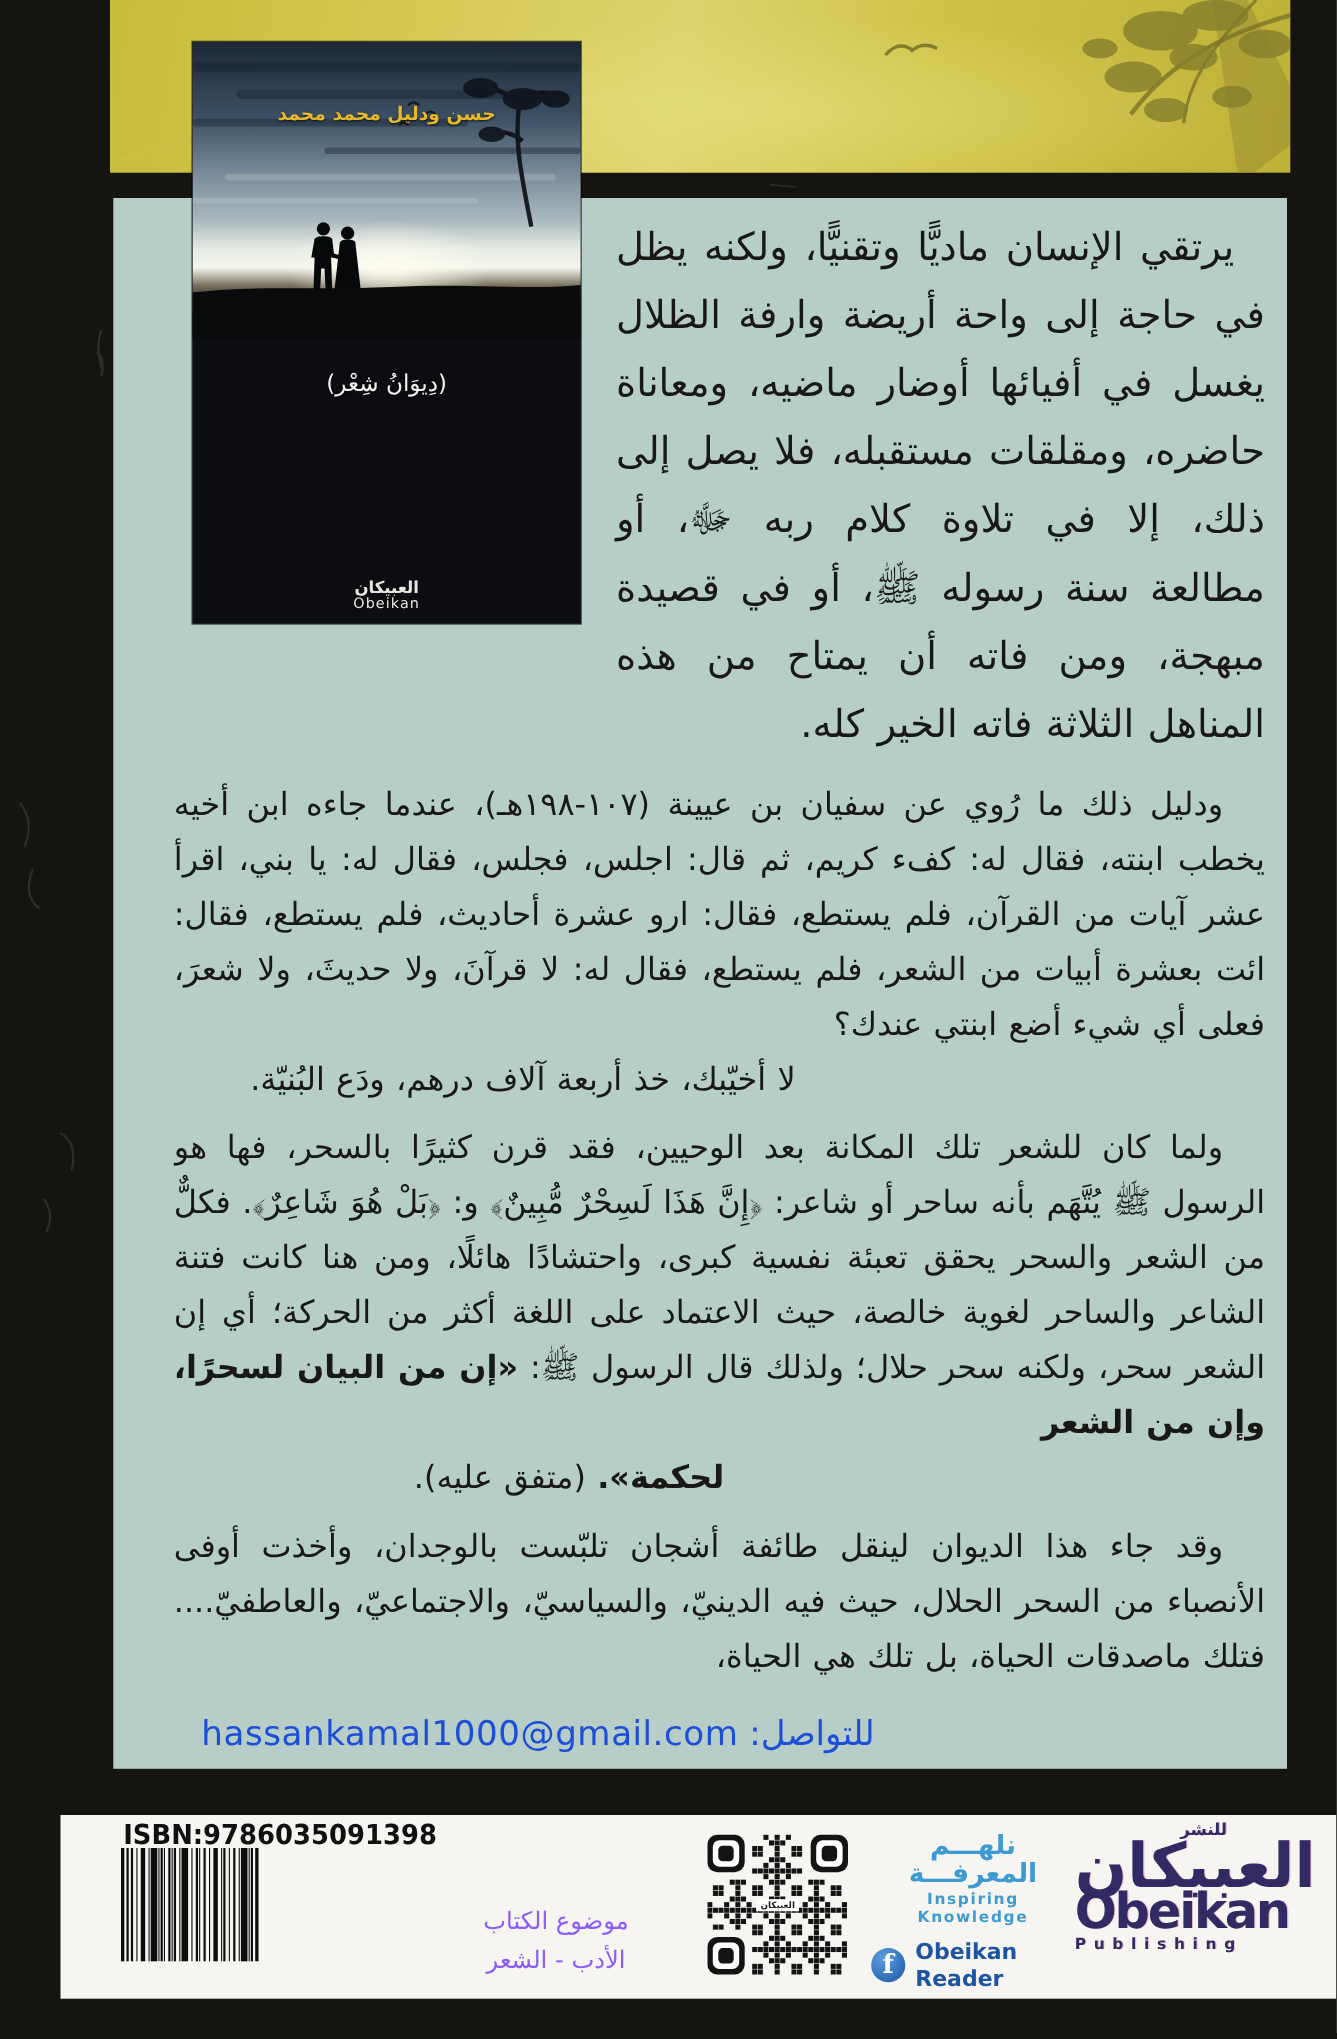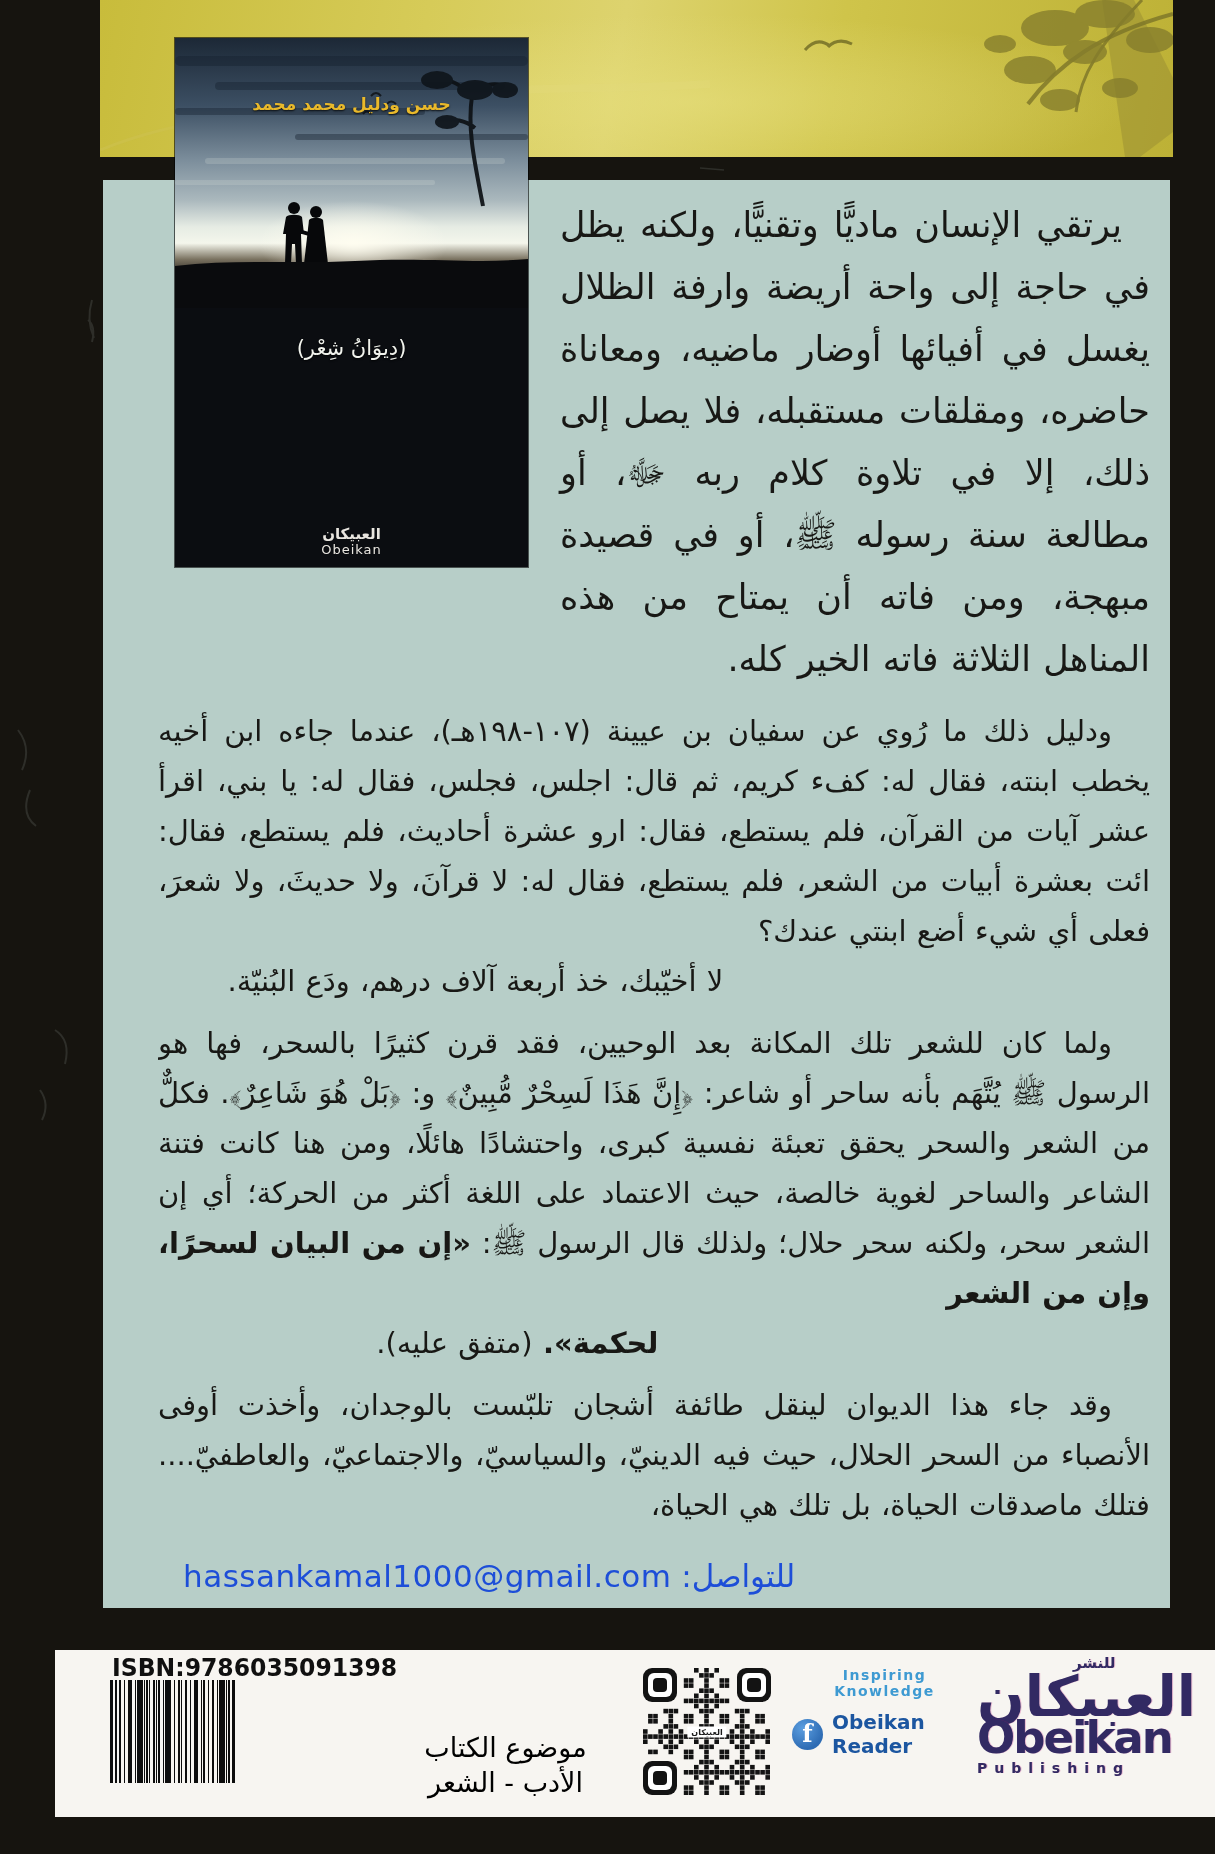--- a/index.html
+++ b/index.html
@@ -44,21 +44,21 @@
   
   .strip-white{position:absolute;left:55px;top:1650px;width:1160px;height:167px;background:#f7f5f1;overflow:hidden;}
   .isbn-label{position:absolute;left:57px;top:3px;font-size:25px;font-weight:bold;color:#101010;
     transform:scaleX(.94);transform-origin:left;}
   .barcode{position:absolute;left:55px;top:30px;width:228px;height:103px;display:flex;align-items:stretch;}
   .barcode .bar{background:#0d0d0d;}
   .barcode .gap{background:transparent;}
   .barcode-digits{position:absolute;left:40px;top:130px;width:258px;text-align:center;font-size:21px;
     font-weight:bold;color:#101010;letter-spacing:5px;}
   .subject{position:absolute;left:338px;top:80px;width:225px;direction:rtl;text-align:center;
-    color:#000000;font-size:27px;line-height:35px;}
+    color:#8b5cf6;font-size:22px;line-height:35px;}
   .qr{position:absolute;left:588px;top:15px;width:128px;height:133px;}
   .qr-label{position:absolute;left:50%;top:50%;transform:translate(-50%,-50%);background:#fff;
     padding:1px 4px;font-size:8px;color:#1c1c1c;font-weight:bold;direction:rtl;line-height:9px;text-align:center;}
   .social{position:absolute;left:737px;top:14px;width:185px;}
   .tagline-ar{color:#3e9ad2;font-size:24px;font-weight:bold;direction:rtl;text-align:center;line-height:26px;}
   .tagline-en{color:#3e9ad2;font-size:14px;letter-spacing:1.5px;text-align:center;margin-top:3px;font-weight:bold;}
   .social-row{display:flex;align-items:center;gap:9px;margin-top:11px;}
   .fb-icon{width:31px;height:31px;border-radius:50%;flex:0 0 31px;
     background:radial-gradient(circle at 35% 30%,#5b9ee0,#2e6cb4 70%);color:#fff;
     font-family:"DejaVu Serif",serif;font-weight:bold;font-size:24px;line-height:29px;text-align:center;}
@@ -462,20 +462,21 @@
           <rect x="94" y="3" width="34" height="34" rx="9" fill="#131313"></rect>
           <rect x="99" y="8" width="24" height="24" rx="6" fill="#fff"></rect>
           <rect x="104" y="13" width="14" height="14" rx="4" fill="#131313"></rect>
           <rect x="0" y="96" width="34" height="34" rx="9" fill="#131313"></rect>
           <rect x="5" y="101" width="24" height="24" rx="6" fill="#fff"></rect>
           <rect x="10" y="106" width="14" height="14" rx="4" fill="#131313"></rect>
         </svg>
       <div class="qr-label">العبيكان</div>
     </div>
     <div class="social">
+      <div class="tagline-ar">نلهـــم المعرفـــة</div>
       <div class="tagline-en">Inspiring  Knowledge</div>
       <div class="social-row">
         <span class="fb-icon">f</span>
         <span class="fb-label">Obeikan Reader</span>
       </div>
 
     </div>
     <div class="obeikan">
       <div class="ob-tag">للنشر</div>
       <div class="ob-ar">العبيكان</div>

